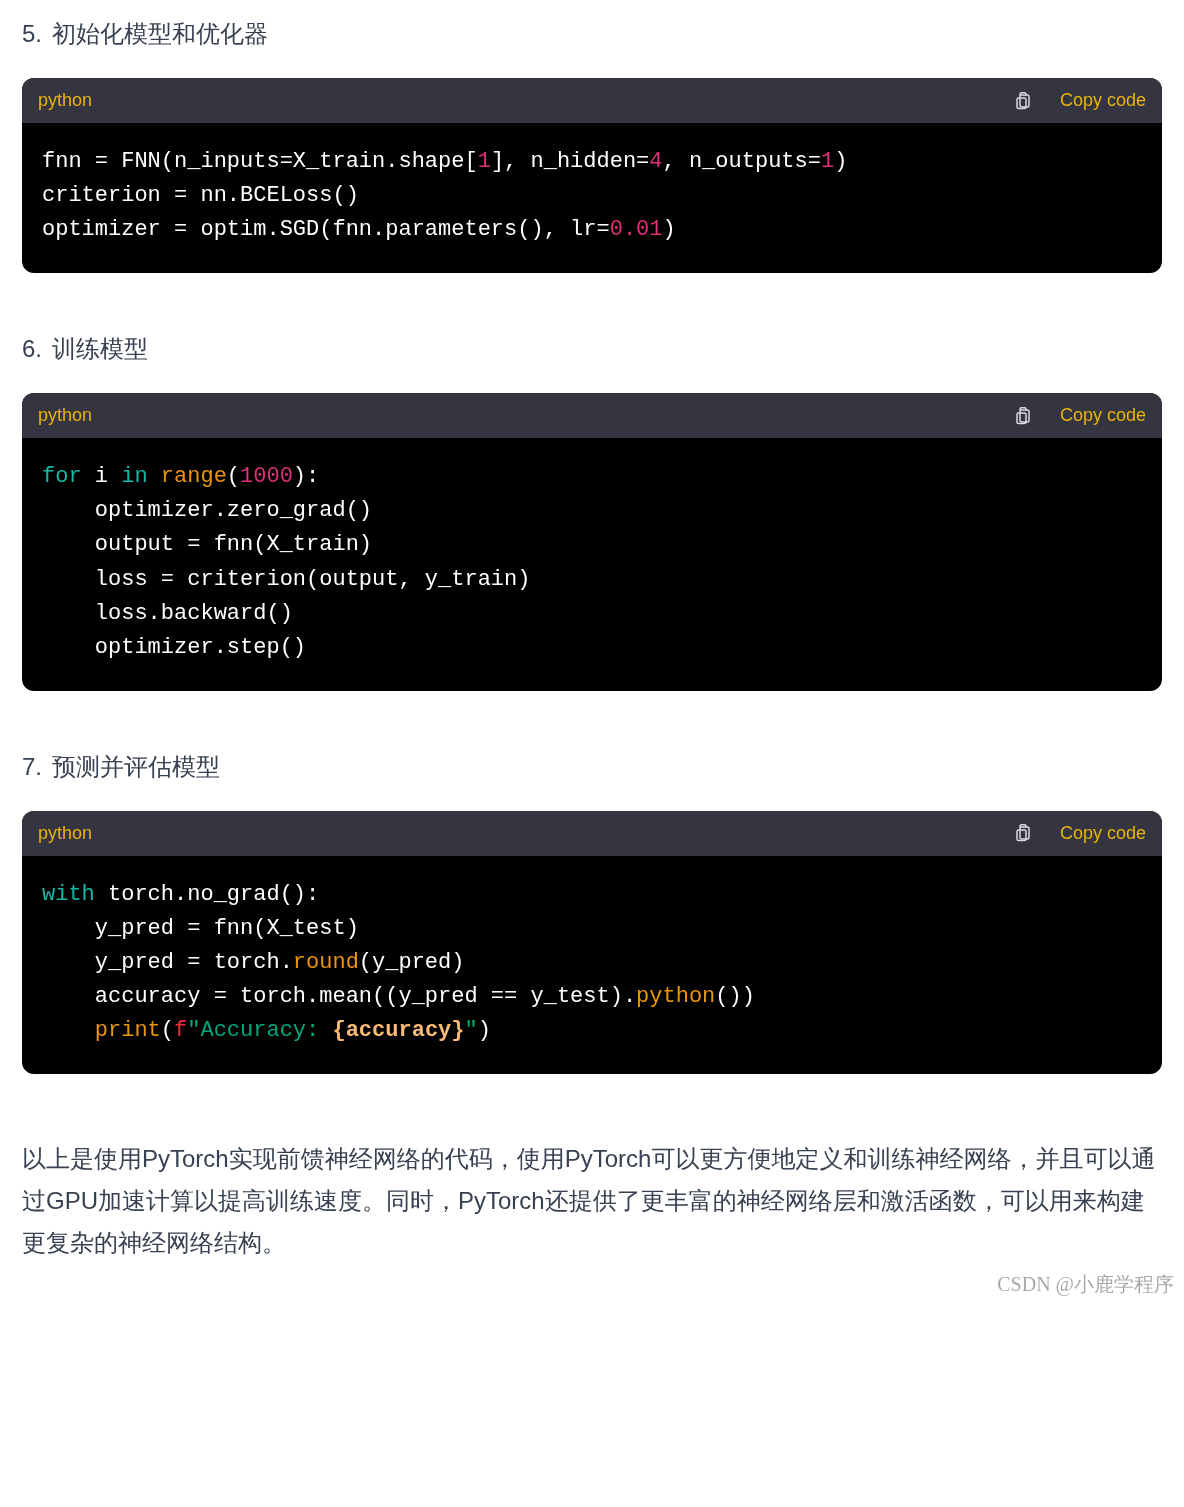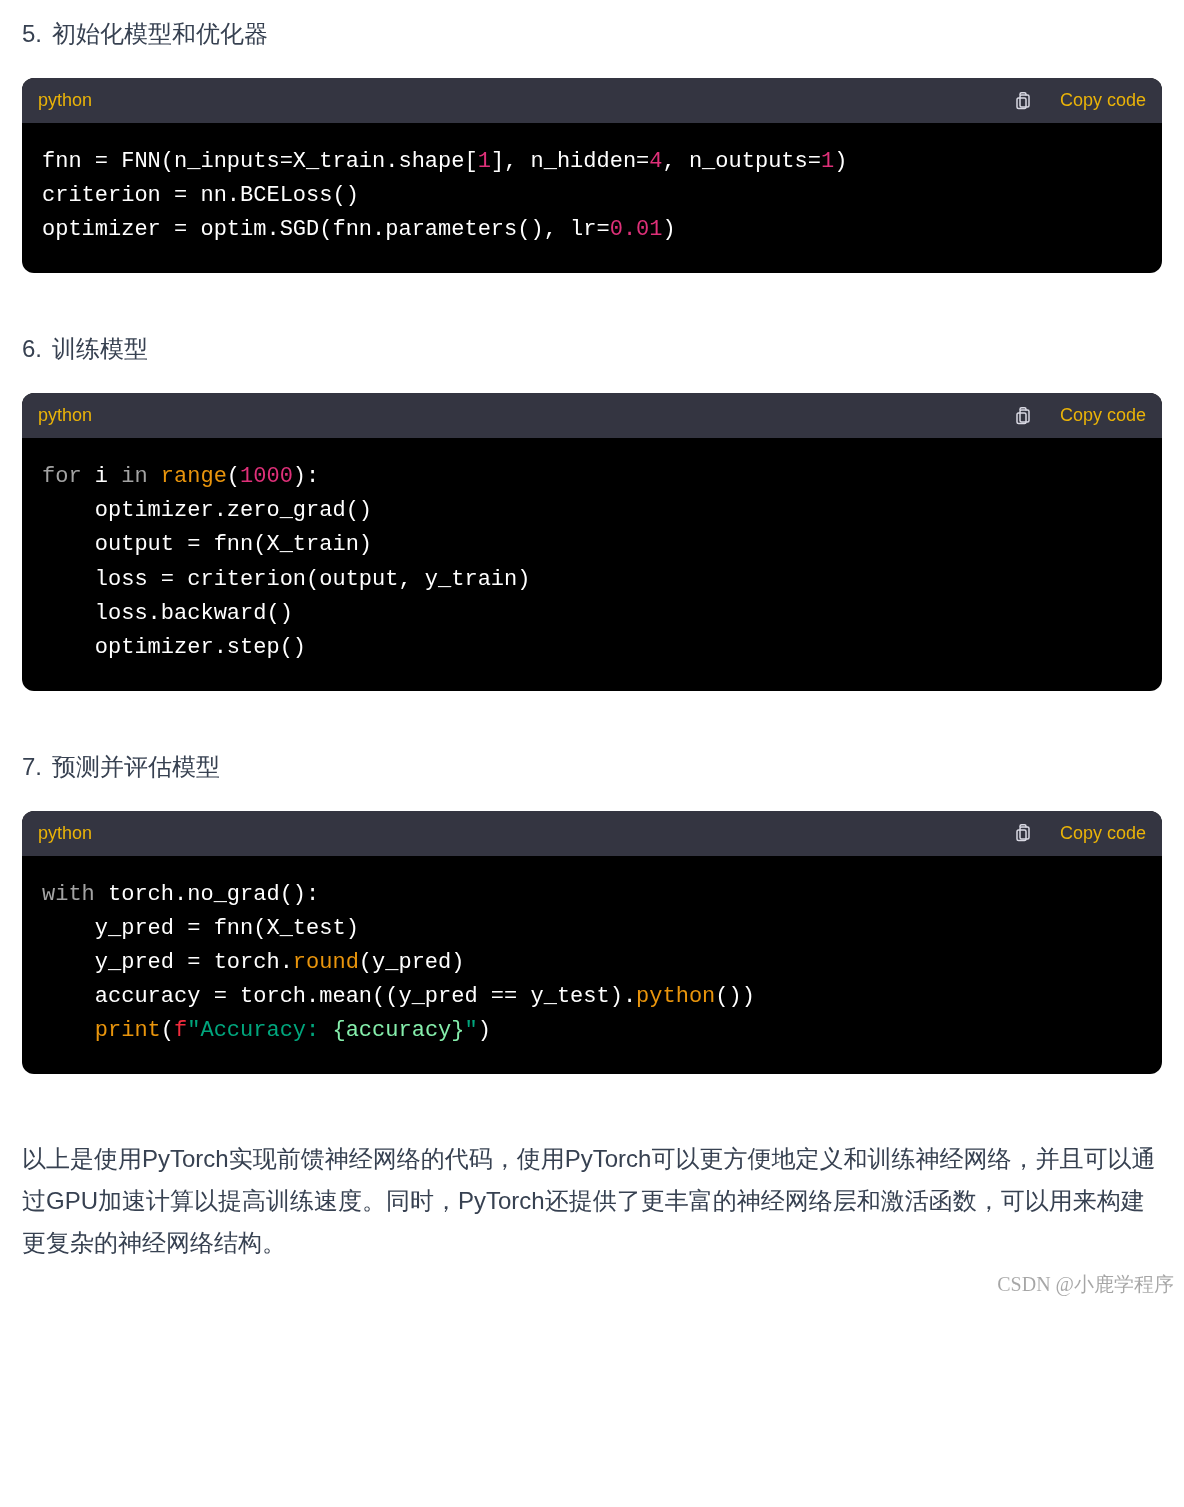--- a/index.html
+++ b/index.html
@@ -49,26 +49,26 @@
   .clipboard-icon svg { width: 100%; height: 100%; display: block; }
   pre.code-body {
     padding: 22px 30px 26px 20px;
     font-family: "SFMono-Regular", Consolas, "Liberation Mono", Menlo, monospace;
     font-size: 22px;
     line-height: 1.55;
     color: #fff;
     white-space: pre;
     overflow-x: auto;
   }
-  .tok-keyword { color: #a3a3a3; }
+  .tok-keyword { color: #14b8a6; }
   .tok-builtin { color: #e9950c; }
   .tok-num     { color: #df3079; }
   .tok-call    { color: #f22c3d; }
   .tok-string  { color: #00a67d; }
-  .tok-fstring-inner { color: #86efac; }
+  .tok-fstring-inner { color: #fdba74; font-weight: bold; }
   .closing-paragraph {
     font-size: 24px;
     line-height: 1.75;
     color: #374151;
     margin-top: 64px;
   }
   .watermark {
     position: absolute;
     right: 10px;
     bottom: 6px;

